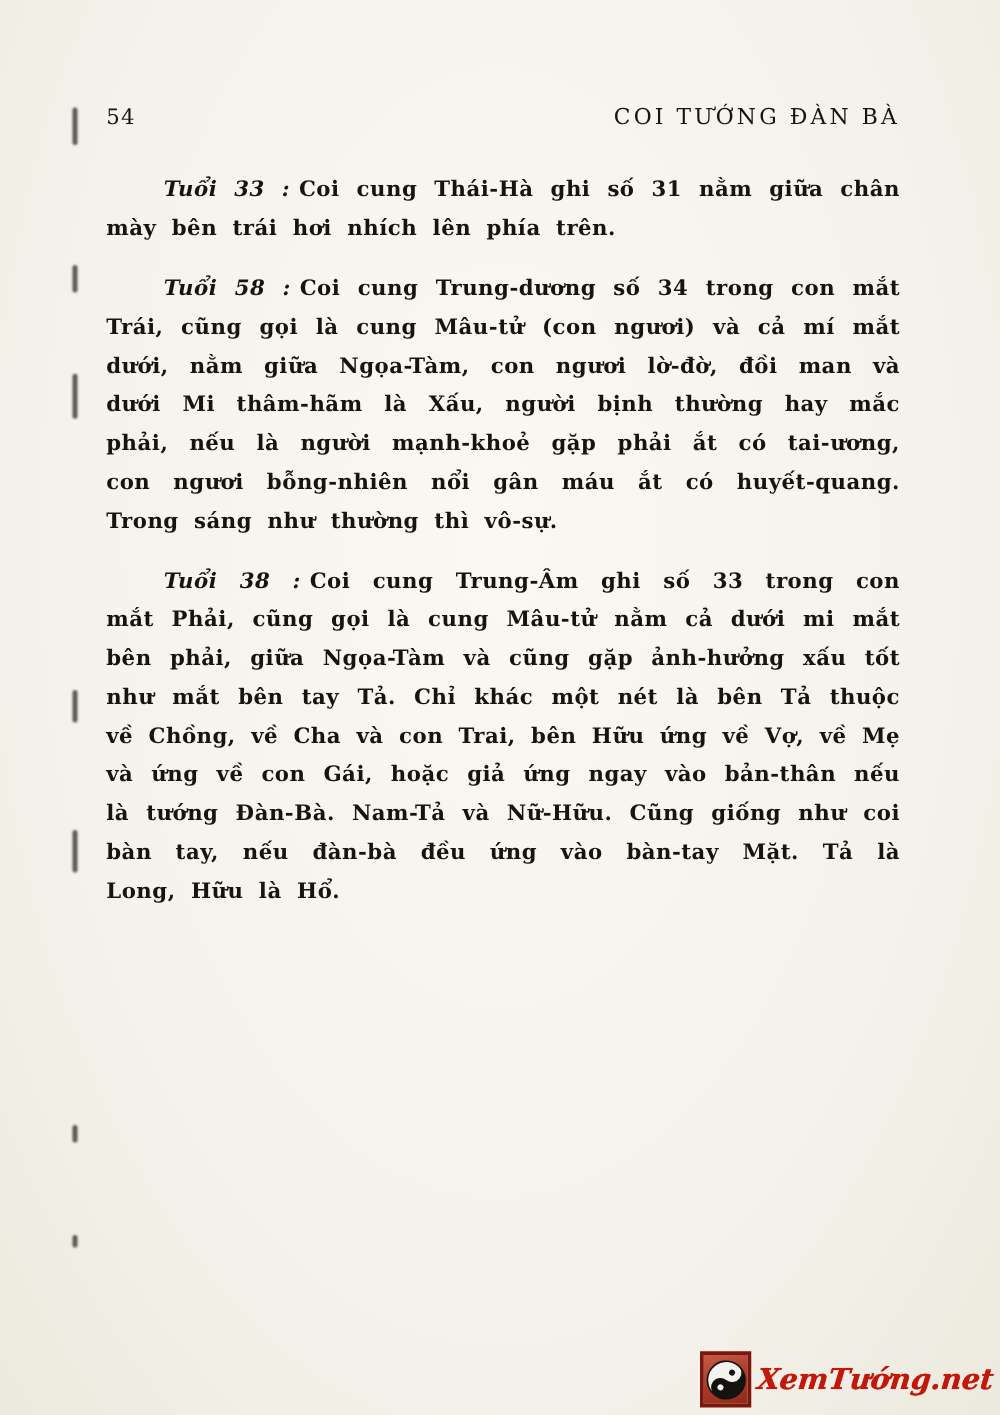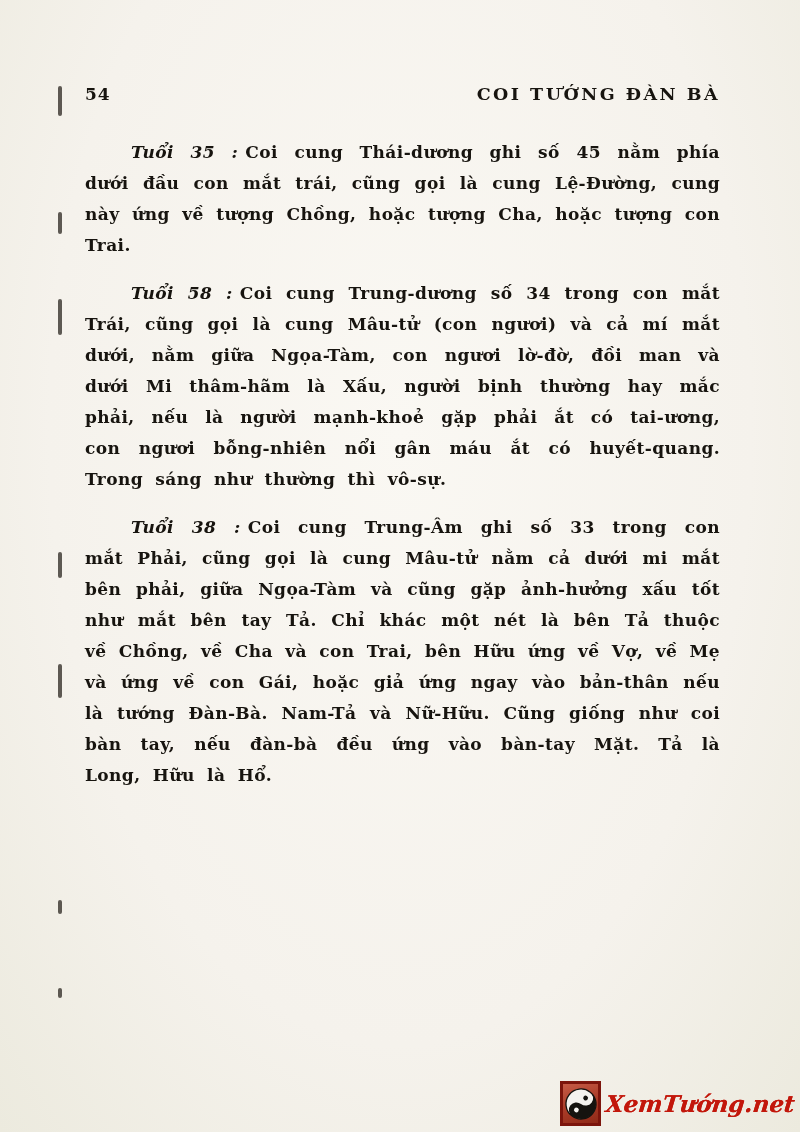--- a/index.html
+++ b/index.html
@@ -13,21 +13,21 @@
   }
   .page {
     position: absolute; inset: 0;
     padding: 84px 80px 0 85px;
     box-sizing: border-box;
   }
   .header-row {
     display: flex;
     justify-content: space-between;
     align-items: baseline;
-    font-weight: bold;
+    font-weight: normal;
     margin-bottom: 33px;
   }
   .page-number {
     font-size: 17px;
     letter-spacing: 1px;
   }
   .running-title {
     font-size: 17.5px;
     letter-spacing: 2.5px;
     text-align: right;
@@ -99,21 +99,21 @@
 
 <div class="page">
 
   <div class="header-row">
     <span class="page-number">54</span>
     <span class="running-title">COI TƯỚNG ĐÀN BÀ</span>
   </div>
 
   <div class="body-text">
     <p>
-      <span class="age-label">Tuổi 35 :</span><span>Coi cung Thái-dương ghi số 45 nằm phía dưới đầu con mắt trái, cũng gọi là cung Lệ-Đường, cung này ứng về tượng Chồng, hoặc tượng Cha, hoặc tượng con Trai.</span>
+      <span class="age-label">Tuổi 33 :</span><span>Coi cung Thái-Hà ghi số 31 nằm giữa chân mày bên trái hơi nhích lên phía trên.</span>
     </p>
     <p>
       <span class="age-label">Tuổi 58 :</span><span>Coi cung Trung-dương số 34 trong con mắt Trái, cũng gọi là cung Mâu-tử (con ngươi) và cả mí mắt dưới, nằm giữa Ngọa-Tàm, con ngươi lờ-đờ, đồi man và dưới Mi thâm-hãm là Xấu, người bịnh thường hay mắc phải, nếu là người mạnh-khoẻ gặp phải ắt có tai-ương, con ngươi bỗng-nhiên nổi gân máu ắt có huyết-quang. Trong sáng như thường thì vô-sự.</span>
     </p>
     <p>
       <span class="age-label">Tuổi 38 :</span><span>Coi cung Trung-Âm ghi số 33 trong con mắt Phải, cũng gọi là cung Mâu-tử nằm cả dưới mi mắt bên phải, giữa Ngọa-Tàm và cũng gặp ảnh-hưởng xấu tốt như mắt bên tay Tả. Chỉ khác một nét là bên Tả thuộc về Chồng, về Cha và con Trai, bên Hữu ứng về Vợ, về Mẹ và ứng về con Gái, hoặc giả ứng ngay vào bản-thân nếu là tướng Đàn-Bà. Nam-Tả và Nữ-Hữu. Cũng giống như coi bàn tay, nếu đàn-bà đều ứng vào bàn-tay Mặt. Tả là Long, Hữu là Hổ.</span>
     </p>
   </div>
 
   <div class="fold-mark fm1"></div>

